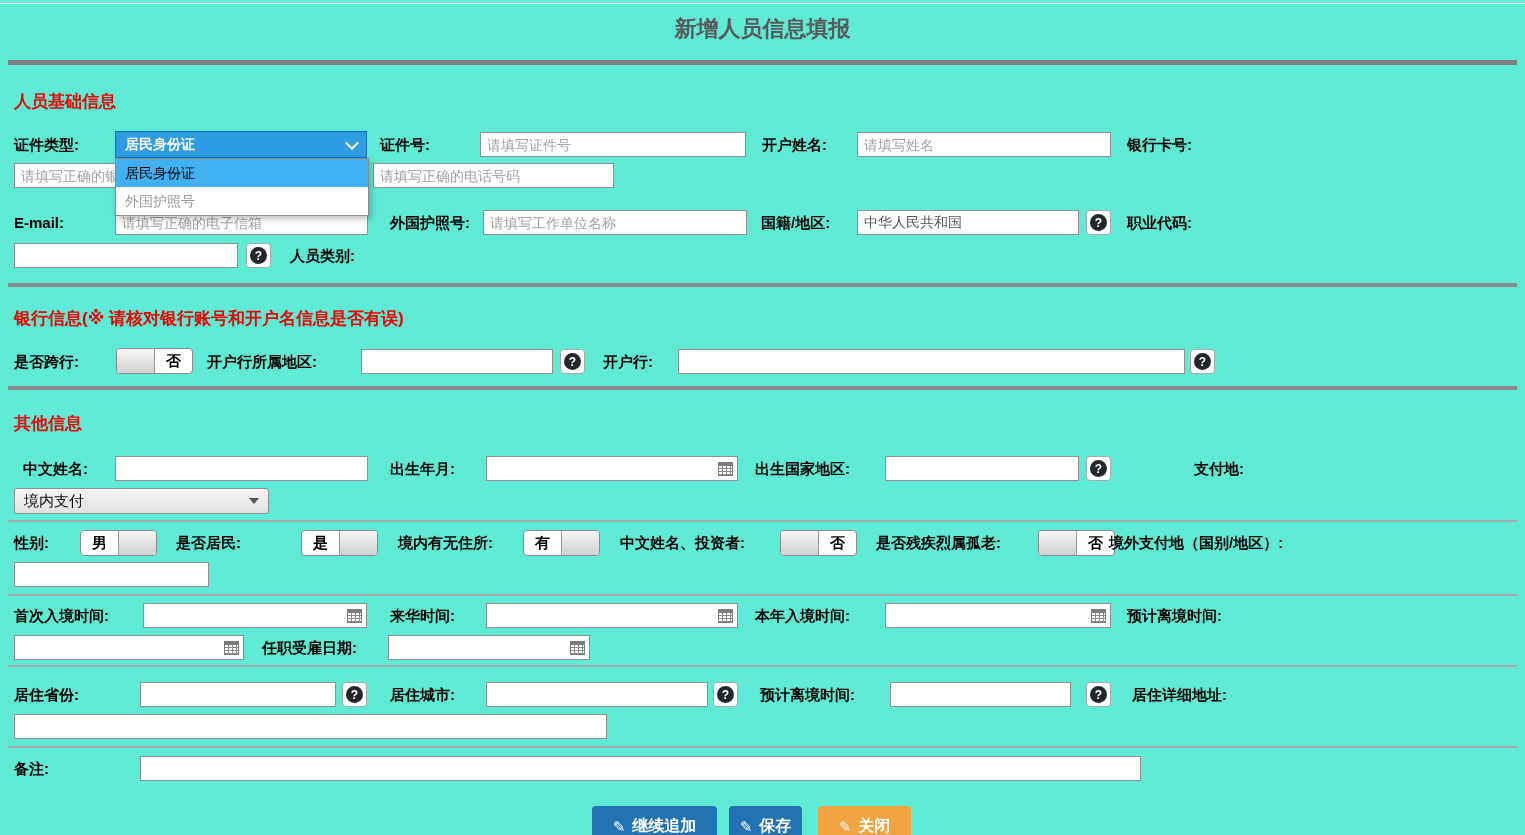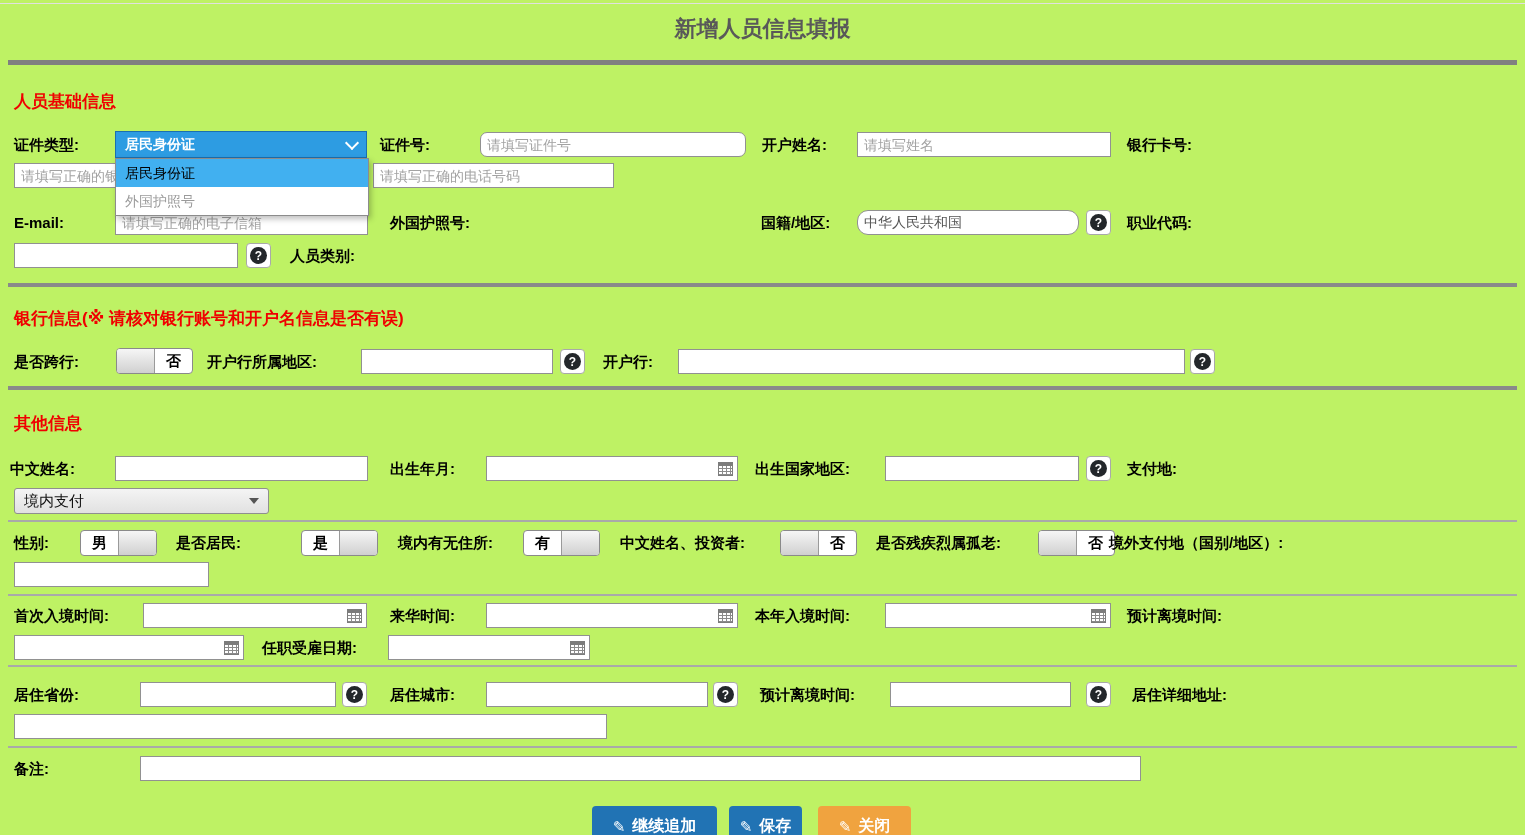--- a/index.html
+++ b/index.html
@@ -1,16 +1,16 @@
 <!DOCTYPE html>
 <html><head>
 <meta charset="utf-8">
 <style>
   html,body{margin:0;padding:0;background:#fff}
-  .page{position:relative;width:1525px;height:835px;overflow:hidden;background:#bef264;
+  .page{position:relative;width:1525px;height:835px;overflow:hidden;background:#5eead4;
         font-family:"Liberation Sans","DejaVu Sans",sans-serif}
   .topline{position:absolute;left:0;top:3px;width:100%;height:1px;background:#e0e0e0}
   .title{position:absolute;left:0;top:14px;width:100%;text-align:center;font-size:22px;font-weight:bold;color:#595959;margin:0}
   .bar{position:absolute;left:8px;width:1509px;height:5px;background:#808080}
   .bar.thin{height:4px;background:#8a8a8a}
   .hr{position:absolute;left:8px;width:1509px;height:2px;background:#a9a9a9}
   .sec{position:absolute;font-size:17px;font-weight:bold;color:#f00000;white-space:nowrap}
   .lbl{position:absolute;font-size:15px;font-weight:bold;color:#000;line-height:26px;white-space:nowrap}
   .inp{position:absolute;height:25px;border:1px solid #919191;background:#fff;box-sizing:border-box;
        padding:0 6px;font-size:14px;color:#555;font-family:inherit}
@@ -64,38 +64,39 @@
   <div class="bar" style="top:60px"></div>
 
   <div class="sec" style="left:14px;top:90px">人员基础信息</div>
 
   <span class="lbl" style="left:14px;top:132px">证件类型:</span>
   <div class="sel-blue" style="left:115px;top:131px;width:252px">
     <span class="sel-val">居民身份证</span>
     <span class="chev"></span>
   </div>
   <span class="lbl" style="left:380px;top:132px">证件号:</span>
-  <input class="inp" style="left: 480px; top: 132px; width: 266px; border-radius: 7px;" placeholder="请填写证件号">
+  <input class="inp" style="left: 480px; top: 132px; width: 266px;" placeholder="请填写证件号">
   <span class="lbl" style="left:762px;top:132px">开户姓名:</span>
   <input class="inp" style="left: 857px; top: 132px; width: 254px;" placeholder="请填写姓名">
   <span class="lbl" style="left:1127px;top:132px">银行卡号:</span>
 
   <input class="inp" style="left: 14px; top: 163px; width: 212px;" placeholder="请填写正确的银行卡号">
   <input class="inp" style="left: 373px; top: 163px; width: 241px;" placeholder="请填写正确的电话号码">
 
   <div class="dropdown" style="left:115px;top:158px;width:252px">
     <div class="opt hl">居民身份证</div>
     <div class="opt dim">外国护照号</div>
   </div>
 
   <span class="lbl" style="left:14px;top:210px">E-mail:</span>
   <input class="inp" style="left: 115px; top: 210px; width: 253px;" placeholder="请填写正确的电子信箱">
   <span class="lbl" style="left:390px;top:210px">外国护照号:</span>
+  <input class="inp" style="left: 483px; top: 210px; width: 264px;" placeholder="请填写工作单位名称">
   <span class="lbl" style="left:761px;top:210px">国籍/地区:</span>
-  <input class="inp" style="left: 857px; top: 210px; width: 222px; border-radius: 11px;" value="中华人民共和国">
+  <input class="inp" style="left: 857px; top: 210px; width: 222px;" value="中华人民共和国">
   <button class="help" style="left:1086px;top:210px">
     <span class="q">?</span>
   </button>
   <span class="lbl" style="left:1127px;top:210px">职业代码:</span>
 
   <input class="inp" style="left: 14px; top: 243px; width: 224px;" value="">
   <button class="help" style="left:246px;top:243px">
     <span class="q">?</span>
   </button>
   <span class="lbl" style="left:290px;top:243px">人员类别:</span>
@@ -117,33 +118,33 @@
   <span class="lbl" style="left:603px;top:349px">开户行:</span>
   <input class="inp" style="left: 678px; top: 349px; width: 507px;" value="">
   <button class="help" style="left:1190px;top:349px">
     <span class="q">?</span>
   </button>
 
   <div class="bar thin" style="top:386px"></div>
 
   <div class="sec" style="left:14px;top:412px">其他信息</div>
 
-  <span class="lbl" style="left:10px;top:456px">中文姓名:</span>
+  <span class="lbl" style="left:23px;top:456px">中文姓名:</span>
   <input class="inp" style="left: 115px; top: 456px; width: 253px;" value="">
   <span class="lbl" style="left:390px;top:456px">出生年月:</span>
   <div class="date" style="left:486px;top:456px;width:252px">
     <input class="dinp" value="" style="">
     <span class="cal"></span>
   </div>
   <span class="lbl" style="left:755px;top:456px">出生国家地区:</span>
   <input class="inp" style="left: 885px; top: 456px; width: 194px;" value="">
   <button class="help" style="left:1086px;top:456px">
     <span class="q">?</span>
   </button>
-  <span class="lbl" style="left:1127px;top:456px">支付地:</span>
+  <span class="lbl" style="left:1194px;top:456px">支付地:</span>
 
   <div class="sel-gray" style="left:14px;top:488px;width:255px">
     <span class="sel-val">境内支付</span>
     <span class="tri"></span>
   </div>
 
   <div class="hr" style="top:520px"></div>
 
   <span class="lbl" style="left:14px;top:530px">性别:</span>
   <div class="toggle" style="left:80px;top:530px">

